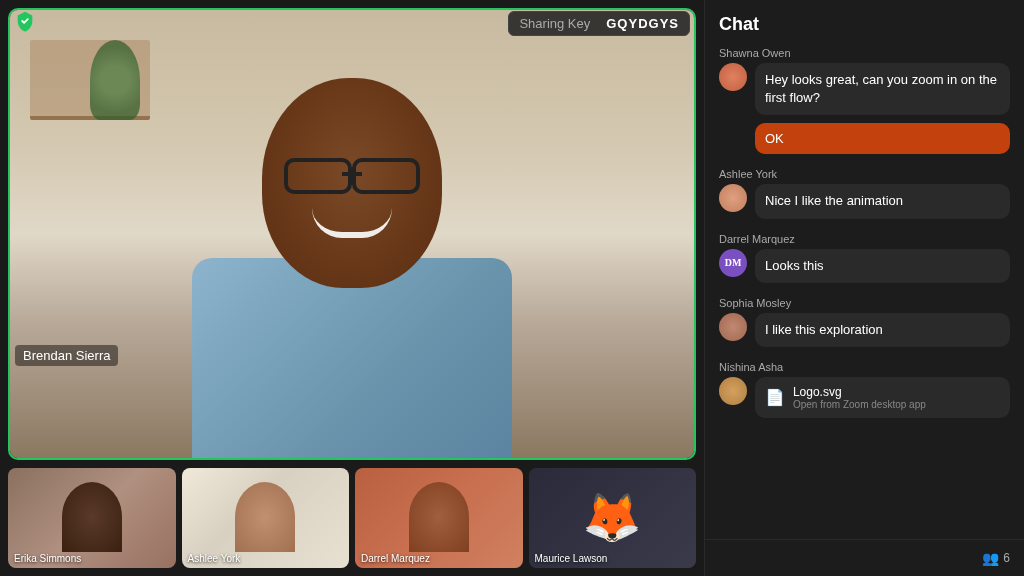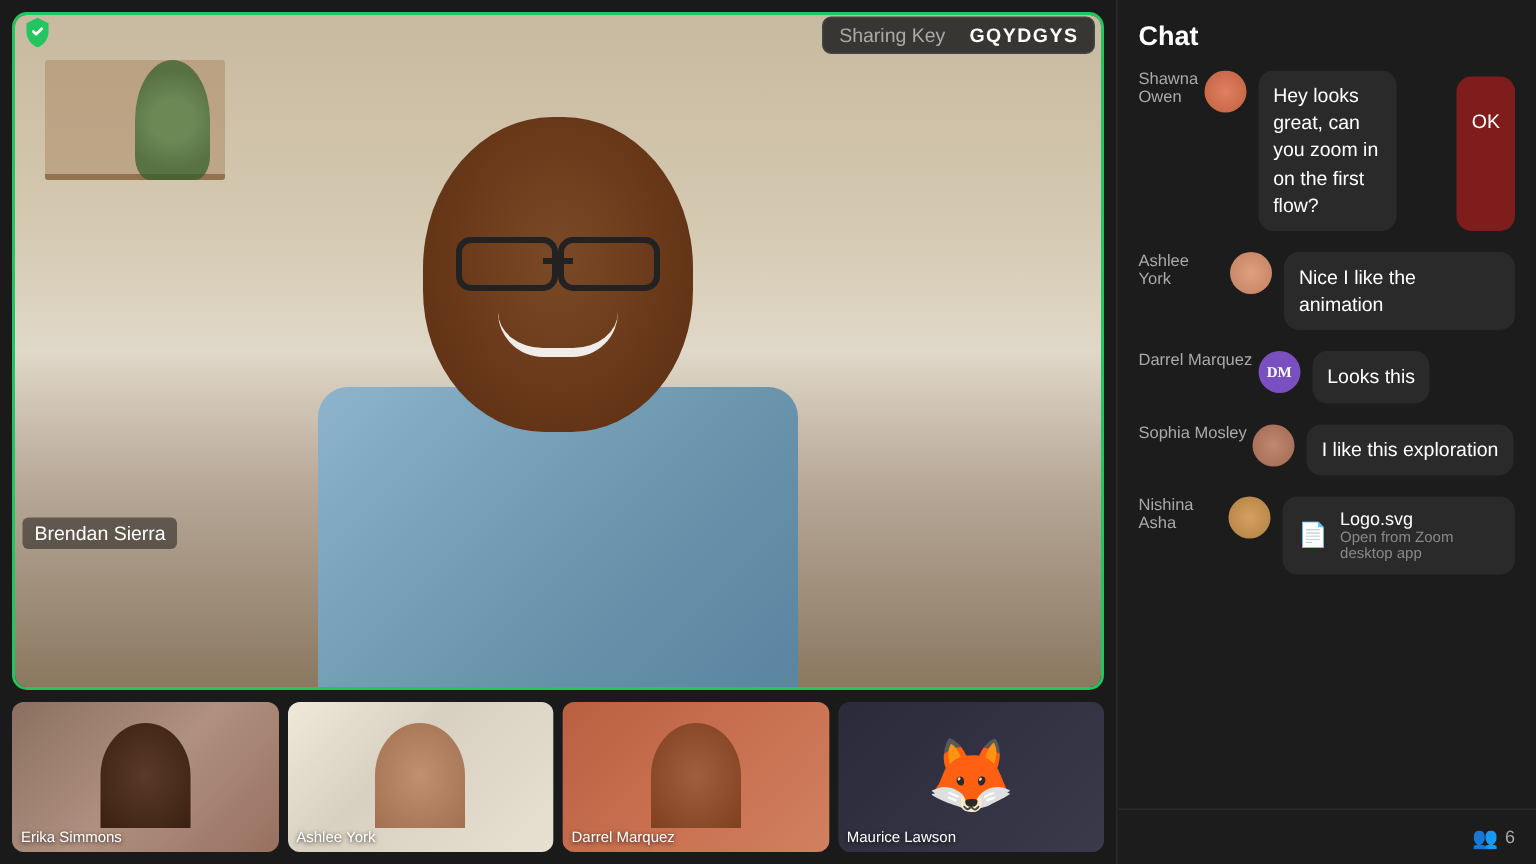--- a/index.html
+++ b/index.html
@@ -235,21 +235,21 @@
       width: 60px;
       height: 70px;
       border-radius: 50% 50% 0 0;
     }
     #thumb-1 .thumb-person { background: radial-gradient(#5a3a2a, #3a2010); }
     #thumb-2 .thumb-person { background: radial-gradient(#c09070, #a07050); }
     #thumb-3 .thumb-person { background: radial-gradient(#a06040, #804020); }
 
     
     #chat-panel {
-      width: 280px;
+      width: 320px;
       background: #1c1c1c;
       display: flex;
       flex-direction: column;
       padding: 14px 0 0 0;
       border-left: 1px solid #2a2a2a;
     }
 
     #chat-title {
       color: #fff;
       font-size: 18px;
@@ -265,21 +265,21 @@
       flex-direction: column;
       gap: 14px;
     }
 
     #chat-messages::-webkit-scrollbar { width: 4px; }
     #chat-messages::-webkit-scrollbar-track { background: transparent; }
     #chat-messages::-webkit-scrollbar-thumb { background: #444; border-radius: 2px; }
 
     .chat-message {
       display: flex;
-      flex-direction: row;
+      flex-direction: column;
       gap: 4px;
     }
 
     .chat-sender {
       color: #aaa;
       font-size: 11px;
       font-weight: 500;
     }
 
     .chat-bubble-row {
@@ -306,23 +306,23 @@
       background: #2a2a2a;
       border-radius: 10px;
       padding: 8px 10px;
       color: #fff;
       font-size: 13px;
       line-height: 1.4;
       flex: 1;
     }
 
     .bubble-ok {
-      background: #7f1d1d;
+      background: #c2410c;
       border-radius: 10px;
-      padding: 22px 10px;
+      padding: 8px 10px;
       color: #fff;
       font-size: 13px;
       display: inline-block;
       margin-top: 4px;
       margin-left: 36px;
     }
 
     .file-bubble {
       background: #2a2a2a;
       border-radius: 10px;

